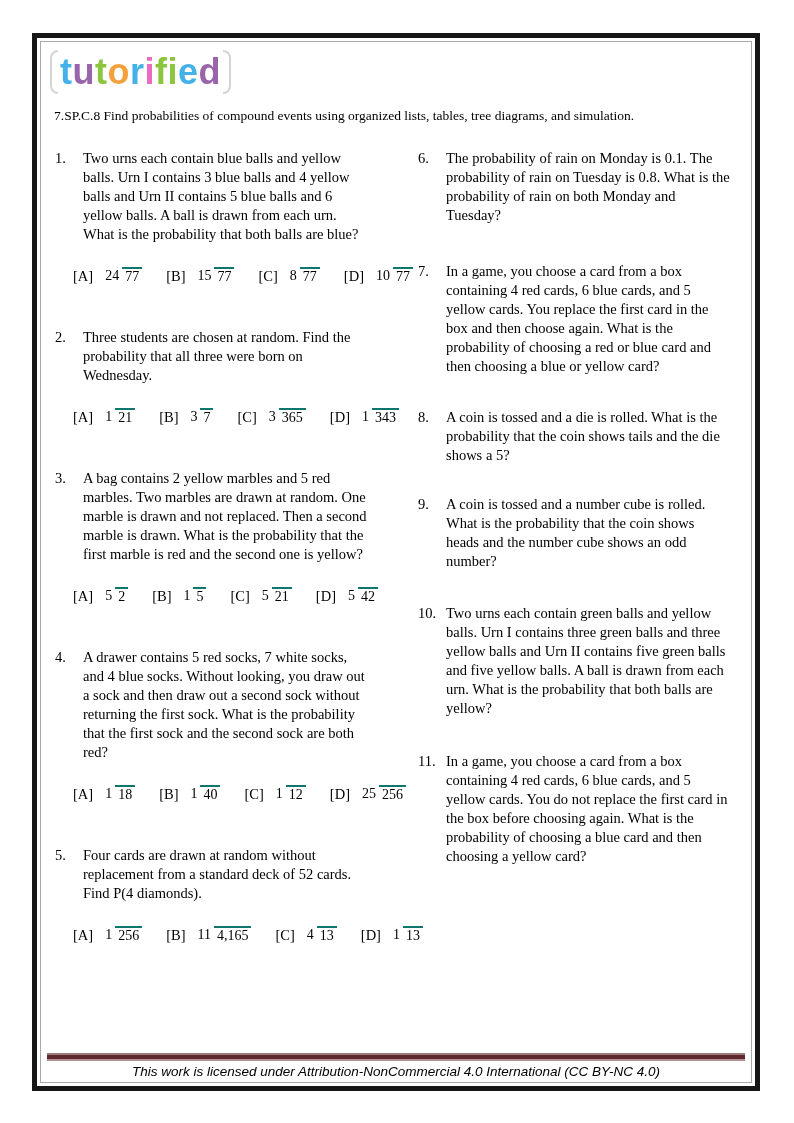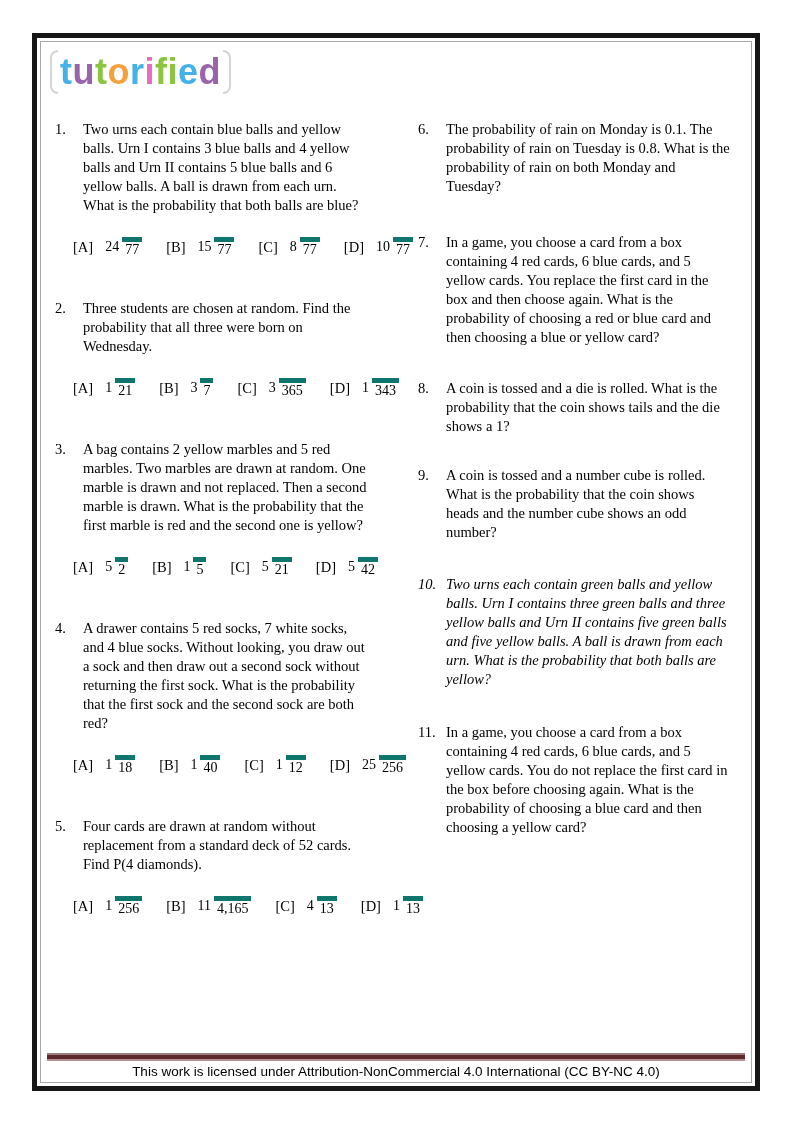--- a/index.html
+++ b/index.html
@@ -37,27 +37,27 @@
   .qrow{display:flex;}
   .qnum{flex:none;width:28px;font-size:14.5px;line-height:19px;}
   .qtext{flex:1;font-size:14.5px;line-height:19px;}
 
   .choices{display:flex;align-items:center;gap:24px;margin:9px 0 0 18px;min-height:46px;}
   .choice{display:flex;align-items:center;gap:9px;}
   .clabel{font-size:14.5px;}
   .frac{display:inline-flex;align-items:center;
         font-size:14px;line-height:16px;}
   .fnum{padding:0 3px;}
-  .fden{border-top:5px solid #0f766e;padding:0 3px;text-align:center;}
+  .fden{border-top:2px solid #0f766e;padding:0 3px;text-align:center;}
 
   
   .footer{position:absolute;left:0;right:0;bottom:1px;}
   .maroon-bar{height:8px;margin:0 6px;
       background:linear-gradient(180deg,#9b7a7c 0 2px,#5d282c 2px 6px,#b59092 6px 8px);}
-  .license{text-align:center;font-family:"Liberation Sans",sans-serif;
+  .license{text-align:center;font-family:"Liberation Sans",sans-serif;font-style:italic;
            font-size:13.5px;padding:3px 0 2px;}
 </style>
 </head>
 <body>
 
 <div class="page">
   <div class="inner">
 
     <div class="logo-row">
       <div class="logo">
@@ -70,20 +70,21 @@
         <span class="logo-letter" style="color: rgb(234, 106, 193);">i</span>
         <span class="logo-letter" style="color: rgb(140, 198, 62);">f</span>
         <span class="logo-letter" style="color: rgb(140, 198, 62);">i</span>
         <span class="logo-letter" style="color: rgb(68, 178, 232);">e</span>
         <span class="logo-letter" style="color: rgb(154, 100, 171);">d</span>
         <span class="rbr"></span>
       </div>
     </div>
 
 
+    <div class="standard">7.SP.C.8 Find probabilities of compound events using organized lists, tables, tree diagrams, and simulation.</div>
 
     <div class="columns">
       <div class="col-left">
 
         <div class="question">
           <div class="qrow">
             <span class="qnum">1.</span>
             <div class="qtext">Two urns each contain blue balls and yellow balls. Urn I contains 3 blue balls and 4 yellow balls and Urn II contains 5 blue balls and 6 yellow balls. A ball is drawn from each urn. What is the probability that both balls are blue?</div>
           </div>
           <div class="choices">
@@ -279,32 +280,32 @@
         <div class="question" style="margin-top:37px;">
           <div class="qrow">
             <span class="qnum">7.</span>
             <div class="qtext">In a game, you choose a card from a box containing 4 red cards, 6 blue cards, and 5 yellow cards. You replace the first card in the box and then choose again. What is the probability of choosing a red or blue card and then choosing a blue or yellow card?</div>
           </div>
         </div>
 
         <div class="question" style="margin-top:32px;">
           <div class="qrow">
             <span class="qnum">8.</span>
-            <div class="qtext">A coin is tossed and a die is rolled. What is the probability that the coin shows tails and the die shows a 1?</div>
+            <div class="qtext">A coin is tossed and a die is rolled. What is the probability that the coin shows tails and the die shows a 5?</div>
           </div>
         </div>
 
         <div class="question" style="margin-top:30px;">
           <div class="qrow">
             <span class="qnum">9.</span>
             <div class="qtext">A coin is tossed and a number cube is rolled. What is the probability that the coin shows heads and the number cube shows an odd number?</div>
           </div>
         </div>
 
-        <div class="question" style="margin-top:33px;font-style:italic;">
+        <div class="question" style="margin-top:33px;">
           <div class="qrow">
             <span class="qnum">10.</span>
             <div class="qtext">Two urns each contain green balls and yellow balls.  Urn I contains three green balls and three yellow balls and Urn II contains five green balls and five yellow balls.  A ball is drawn from each urn.  What is the probability that both balls are yellow?</div>
           </div>
         </div>
 
         <div class="question" style="margin-top:34px;">
           <div class="qrow">
             <span class="qnum">11.</span>
             <div class="qtext">In a game, you choose a card from a box containing 4 red cards, 6 blue cards, and 5 yellow cards. You do not replace the first card in the box before choosing again. What is the probability of choosing a blue card and then choosing a yellow card?</div>

